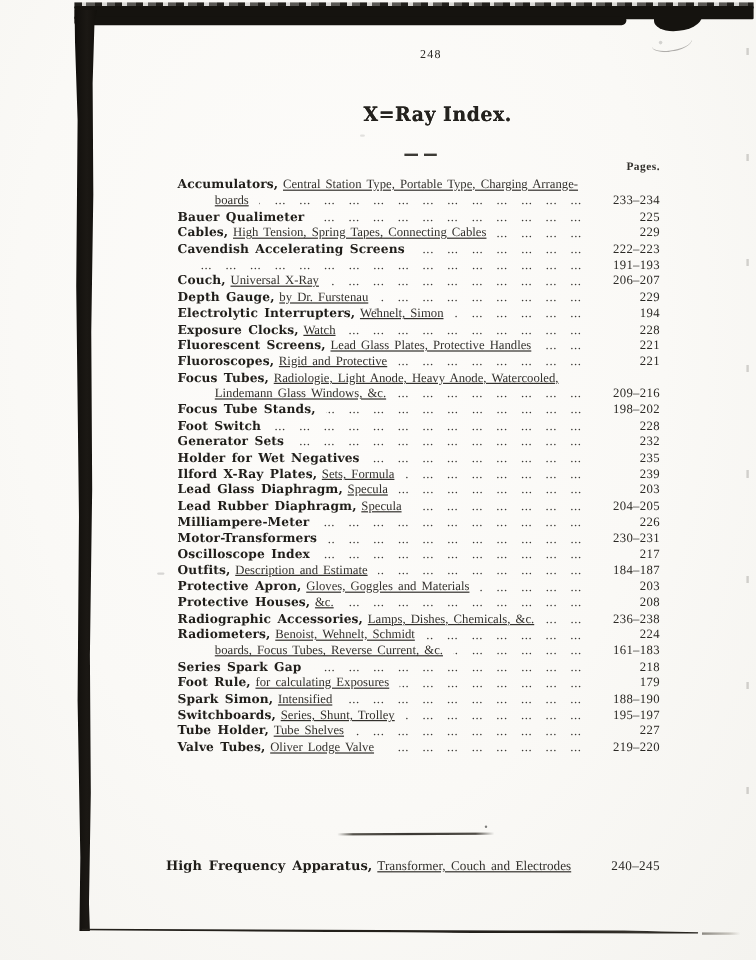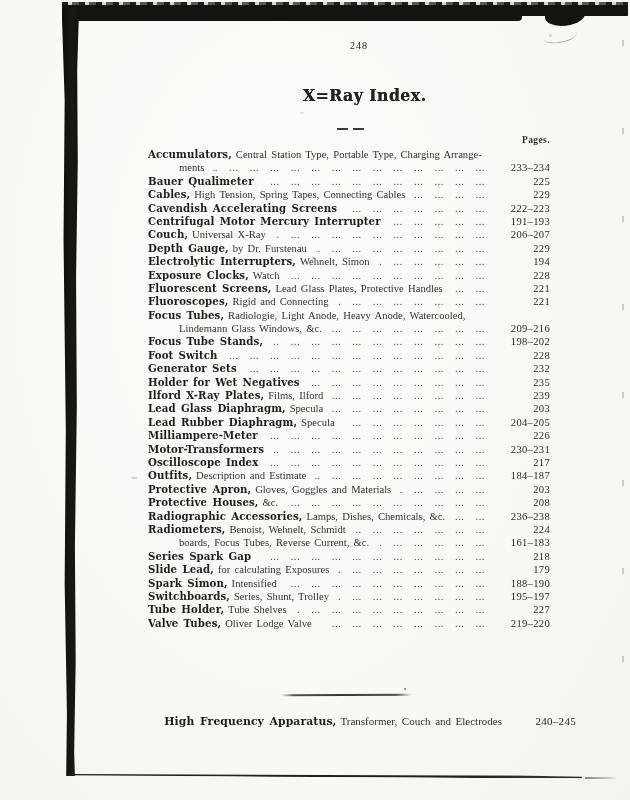--- a/index.html
+++ b/index.html
@@ -83,36 +83,36 @@
     position:absolute;left:148px;top:148px;width:402px;
     font-size:10.6px;color:#33312d;word-spacing:1.6px;
   }
   .row{display:flex;align-items:baseline;line-height:13.4px;height:13.4px;white-space:nowrap;justify-content:flex-end;}
   .row .term{
     font-family:"DejaVu Serif", serif;font-weight:700;font-size:10.2px;
     color:#201e1a;flex:0 0 auto;letter-spacing:.1px;
   }
   .row .term:empty{display:none;}
   .row .desc{flex:0 0 auto;}
-  .row .desc:not(:empty){margin-left:4px;}
+  .row .desc:not(:empty){margin-left:4px;text-decoration:underline;}
   .row .leader{
     flex:1 1 0;overflow:hidden;white-space:nowrap;direction:rtl;
     margin:0 7px 0 9px;color:#3a3834;letter-spacing:.5px;min-width:0;
   }
   .row .leader:empty{margin:0;}
   .row .pg{flex:0 0 58px;text-align:right;color:#2b2925;letter-spacing:.3px;}
   .row.cont{padding-left:27px;}
   .midrule{
     position:absolute;left:281px;top:694px;width:131px;height:1.6px;
     background:linear-gradient(90deg,transparent,#57544d 10%,#3b3833 45%,#504d47 88%,transparent);
     transform:rotate(-.3deg);
   }
   .footer-row{
     position:absolute;left:148px;top:715px;width:402px;
-    font-size:11px;color:#33312d;word-spacing:1.8px;margin-left:26px;
+    font-size:11px;color:#33312d;word-spacing:1.8px;
   }
   .footer-row .term{font-size:10.8px;}
 </style>
 </head>
 <body>
 
 <div class="page">
 
   <div class="band"></div>
   <div class="band-blob"></div>
@@ -134,21 +134,21 @@
 
   <div id="entries">
       <div class="row">
       <span class="term">Accumulators,</span>
       <span class="desc">Central Station Type, Portable Type, Charging Arrange-</span>
       <span class="leader"></span>
       <span class="pg"></span>
     </div>
       <div class="row cont">
 
-      <span class="desc">ments</span>
+      <span class="desc">boards</span>
       <span class="leader">... ... ... ... ... ... ... ... ... ... ... ... ... ... ... ... ... ... ... ... ... ... ... ... ... ... </span>
       <span class="pg">233–234</span>
     </div>
       <div class="row">
       <span class="term">Bauer Qualimeter</span>
       <span class="desc"></span>
       <span class="leader">... ... ... ... ... ... ... ... ... ... ... ... ... ... ... ... ... ... ... ... ... ... ... ... ... ... </span>
       <span class="pg">225</span>
     </div>
       <div class="row">
@@ -157,21 +157,20 @@
       <span class="leader">... ... ... ... ... ... ... ... ... ... ... ... ... ... ... ... ... ... ... ... ... ... ... ... ... ... </span>
       <span class="pg">229</span>
     </div>
       <div class="row">
       <span class="term">Cavendish Accelerating Screens</span>
       <span class="desc"></span>
       <span class="leader">... ... ... ... ... ... ... ... ... ... ... ... ... ... ... ... ... ... ... ... ... ... ... ... ... ... </span>
       <span class="pg">222–223</span>
     </div>
       <div class="row">
-      <span class="term">Centrifugal Motor Mercury Interrupter</span>
       <span class="desc"></span>
       <span class="leader">... ... ... ... ... ... ... ... ... ... ... ... ... ... ... ... ... ... ... ... ... ... ... ... ... ... </span>
       <span class="pg">191–193</span>
     </div>
       <div class="row">
       <span class="term">Couch,</span>
       <span class="desc">Universal X-Ray</span>
       <span class="leader">... ... ... ... ... ... ... ... ... ... ... ... ... ... ... ... ... ... ... ... ... ... ... ... ... ... </span>
       <span class="pg">206–207</span>
     </div>
@@ -194,21 +193,21 @@
       <span class="pg">228</span>
     </div>
       <div class="row">
       <span class="term">Fluorescent Screens,</span>
       <span class="desc">Lead Glass Plates, Protective Handles</span>
       <span class="leader">... ... ... ... ... ... ... ... ... ... ... ... ... ... ... ... ... ... ... ... ... ... ... ... ... ... </span>
       <span class="pg">221</span>
     </div>
       <div class="row">
       <span class="term">Fluoroscopes,</span>
-      <span class="desc">Rigid and Connecting</span>
+      <span class="desc">Rigid and Protective</span>
       <span class="leader">... ... ... ... ... ... ... ... ... ... ... ... ... ... ... ... ... ... ... ... ... ... ... ... ... ... </span>
       <span class="pg">221</span>
     </div>
       <div class="row">
       <span class="term">Focus Tubes,</span>
       <span class="desc">Radiologie, Light Anode, Heavy Anode, Watercooled,</span>
       <span class="leader"></span>
       <span class="pg"></span>
     </div>
       <div class="row cont">
@@ -235,21 +234,21 @@
       <span class="pg">232</span>
     </div>
       <div class="row">
       <span class="term">Holder for Wet Negatives</span>
       <span class="desc"></span>
       <span class="leader">... ... ... ... ... ... ... ... ... ... ... ... ... ... ... ... ... ... ... ... ... ... ... ... ... ... </span>
       <span class="pg">235</span>
     </div>
       <div class="row">
       <span class="term">Ilford X-Ray Plates,</span>
-      <span class="desc">Films, Ilford</span>
+      <span class="desc">Sets, Formula</span>
       <span class="leader">... ... ... ... ... ... ... ... ... ... ... ... ... ... ... ... ... ... ... ... ... ... ... ... ... ... </span>
       <span class="pg">239</span>
     </div>
       <div class="row">
       <span class="term">Lead Glass Diaphragm,</span>
       <span class="desc">Specula</span>
       <span class="leader">... ... ... ... ... ... ... ... ... ... ... ... ... ... ... ... ... ... ... ... ... ... ... ... ... ... </span>
       <span class="pg">203</span>
     </div>
       <div class="row">
@@ -312,21 +311,21 @@
       <span class="leader">... ... ... ... ... ... ... ... ... ... ... ... ... ... ... ... ... ... ... ... ... ... ... ... ... ... </span>
       <span class="pg">161–183</span>
     </div>
       <div class="row">
       <span class="term">Series Spark Gap</span>
       <span class="desc"></span>
       <span class="leader">... ... ... ... ... ... ... ... ... ... ... ... ... ... ... ... ... ... ... ... ... ... ... ... ... ... </span>
       <span class="pg">218</span>
     </div>
       <div class="row">
-      <span class="term">Slide Lead,</span>
+      <span class="term">Foot Rule,</span>
       <span class="desc">for calculating Exposures</span>
       <span class="leader">... ... ... ... ... ... ... ... ... ... ... ... ... ... ... ... ... ... ... ... ... ... ... ... ... ... </span>
       <span class="pg">179</span>
     </div>
       <div class="row">
       <span class="term">Spark Simon,</span>
       <span class="desc">Intensified</span>
       <span class="leader">... ... ... ... ... ... ... ... ... ... ... ... ... ... ... ... ... ... ... ... ... ... ... ... ... ... </span>
       <span class="pg">188–190</span>
     </div>

